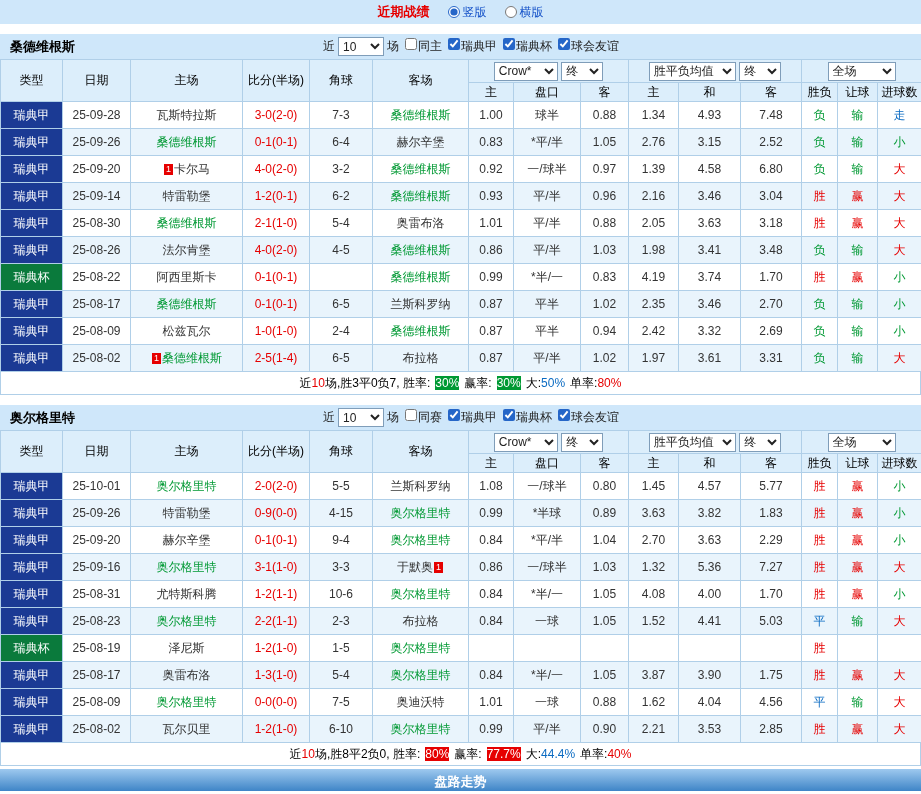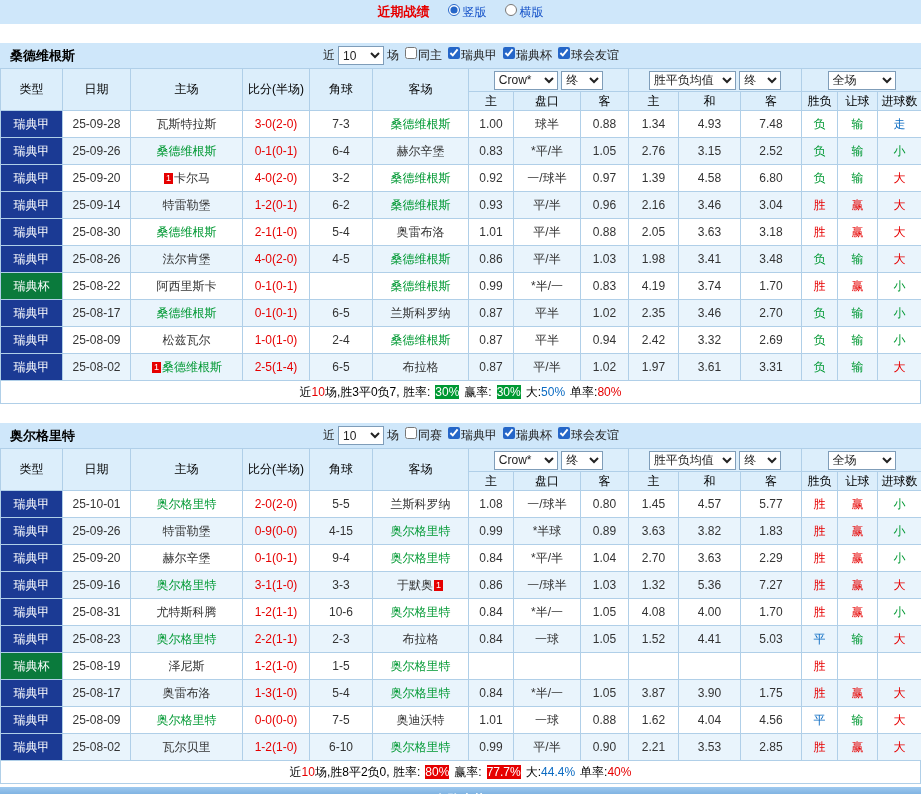--- a/index.html
+++ b/index.html
@@ -7,23 +7,23 @@
   body {
     width:921px; height:794px; overflow:hidden;
     font-family:"Liberation Sans","DejaVu Sans",sans-serif;
     font-size:12px; color:#333;
   }
   input[type=radio],input[type=checkbox]{ accent-color:#2566c8; width:12px; height:12px; margin:0; vertical-align:middle; }
   select { font-size:12px; height:19px; border:1px solid #7f9db9; background:#fff; color:#222; }
 
   .topbar { height:24px; background:#cfe7fa; display:flex; align-items:center; justify-content:center; gap:18px; }
   .topbar .title { color:#e60000; font-weight:bold; font-size:13px; }
-  .topbar label { color:#1552c8; display:flex; align-items:flex-start; gap:3px; cursor:pointer; }
-
-  .section { margin-top:19px; }
+  .topbar label { color:#1552c8; display:flex; align-items:center; gap:3px; cursor:pointer; }
+
+  .section { margin-top:10px; }
   .sec-header { height:25px; background:#cfe7fa; display:flex; align-items:center; padding:0 10px; }
   .team-name { font-weight:bold; font-size:13px; color:#000; }
   .filters { display:flex; align-items:center; gap:3px; margin-left:248px; color:#222; }
   .filters label { display:flex; align-items:flex-start; gap:1px; cursor:pointer; margin-left:3px; }
   .sel-count { width:46px; }
   .sel-book { width:64px; }
   .sel-final { width:42px; }
   .sel-avg { width:87px; }
   .sel-scope { width:68px; }
 

